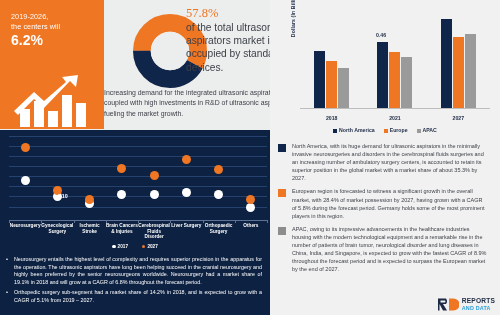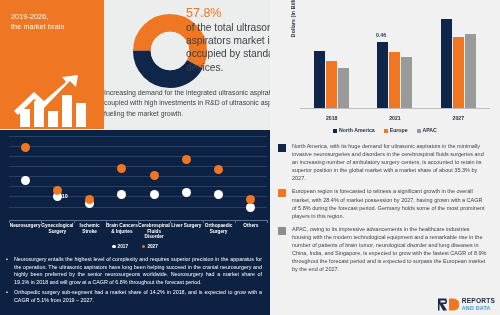--- a/index.html
+++ b/index.html
@@ -23,21 +23,21 @@
   .acc-l3{ font-size:7.2px; line-height:10px; margin-top:1px;}
   .acc-pct{ font-size:14px; font-weight:700; line-height:16px;}
   .acc-art{ position:absolute; left:14px; bottom:2px; width:78px; height:52px;}
 
   
   .donut-wrap{ position:absolute; left:104px; top:0; width:166px; height:129px; background:#eceded;}
   .donut{ position:absolute; left:29px; top:14px; width:74px; height:74px;}
 
   
   .hero-text{ position:absolute; left:186px; top:6px; width:125px; }
-  .hero-pct{ color:#ef7622; font-size:12.5px; font-weight:400; line-height:15px;}
+  .hero-pct{ color:#ef7622; font-size:12.5px; font-weight:400; line-height:15px;font-family:Liberation Serif, serif;}
   .hero-body{ color:#3b3f47; font-size:10.2px; line-height:13.2px; font-weight:400;}
   .sub-para{ position:absolute; left:104px; top:88px; width:200px;
     color:#3b3f47; font-size:6.9px; line-height:10.4px;}
 
   
   .barchart{ position:absolute; left:270px; top:0; width:230px; height:137px; background:#f1f1f1;}
   .bc-ylabel{ position:absolute; left:20px; top:40px; width:52px;
      transform:rotate(-90deg); transform-origin:left top;
      font-size:5.2px; font-weight:700; color:#1d2a44; letter-spacing:.1px;
      text-align:center; }
@@ -99,21 +99,22 @@
   .logo-t1{ font-size:6.6px; font-weight:700; color:#1d2a44; letter-spacing:.2px;}
   .logo-t2{ font-size:5.4px; font-weight:700; color:#2f9fd8; letter-spacing:.2px;}
 </style>
 </head>
 <body>
 
 <div class="page">
 
   <div class="accel-panel">
     <div class="acc-l1">2019-2026,</div>
-    <div class="acc-l2">the market brain</div>
+    <div class="acc-l2">the centers will</div>
+    <div class="acc-pct">6.2%</div>
     <svg class="acc-art" viewBox="0 0 78 52">
       <polygon fill="#ffffff" points="6,52 16,52 16,34 6,34"></polygon>
       <polygon fill="#ffffff" points="20,52 30,52 30,26 20,26"></polygon>
       <polygon fill="#ffffff" points="34,52 44,52 44,36 34,36"></polygon>
       <polygon fill="#ffffff" points="48,52 58,52 58,20 48,20"></polygon>
       <polygon fill="#ffffff" points="62,52 72,52 72,28 62,28"></polygon>
       <path fill="#ffffff" d="M4,40 L20,24 L30,33 L56,6 L62,12 L64,0 L48,2 L52,7 L30,26 L20,17 L0,36 Z"></path>
     </svg>
   </div>
 

